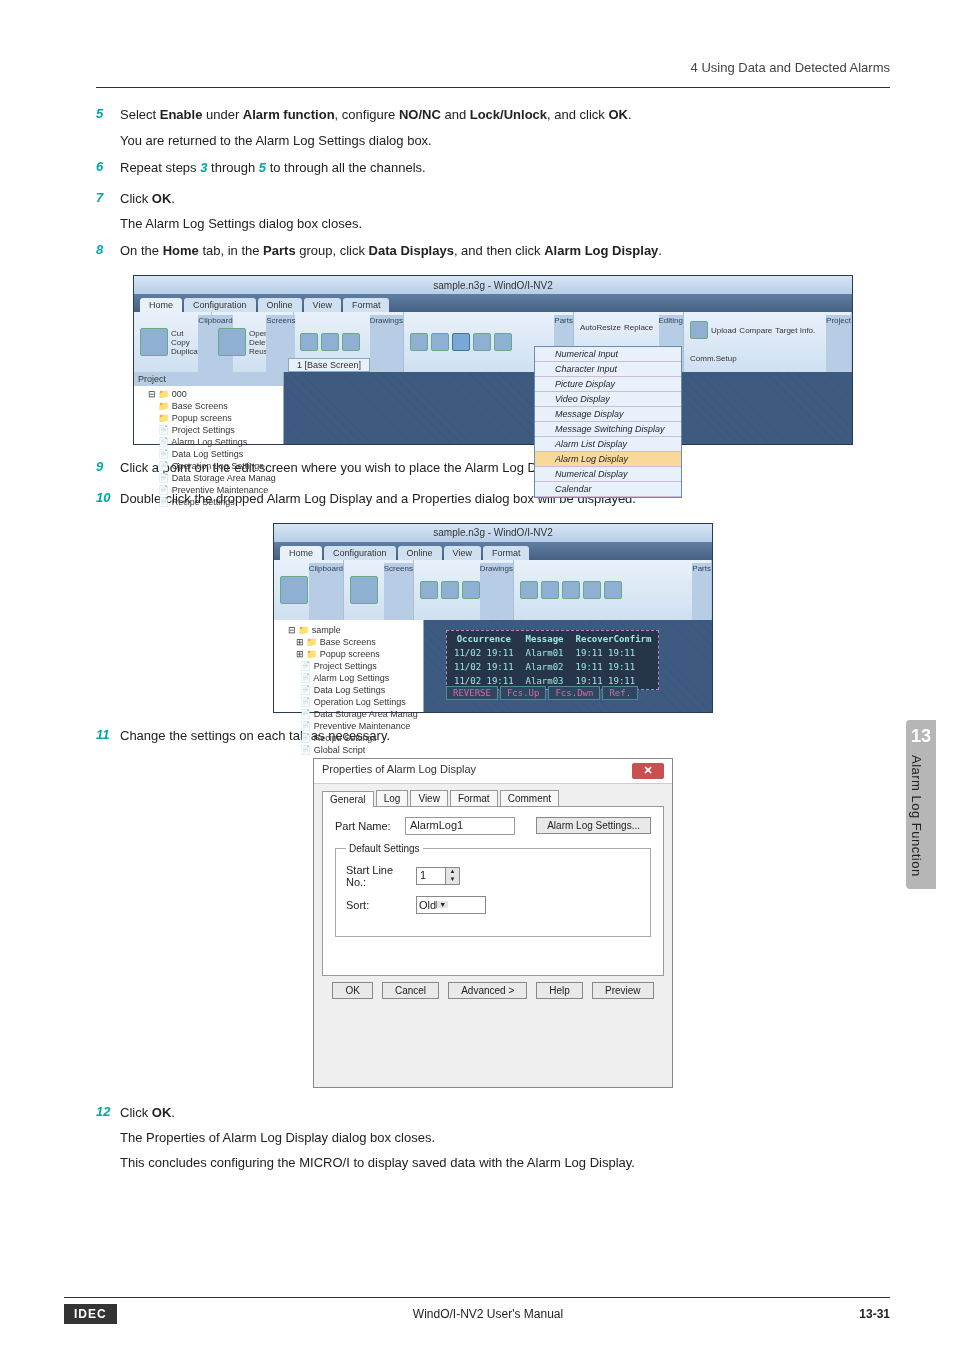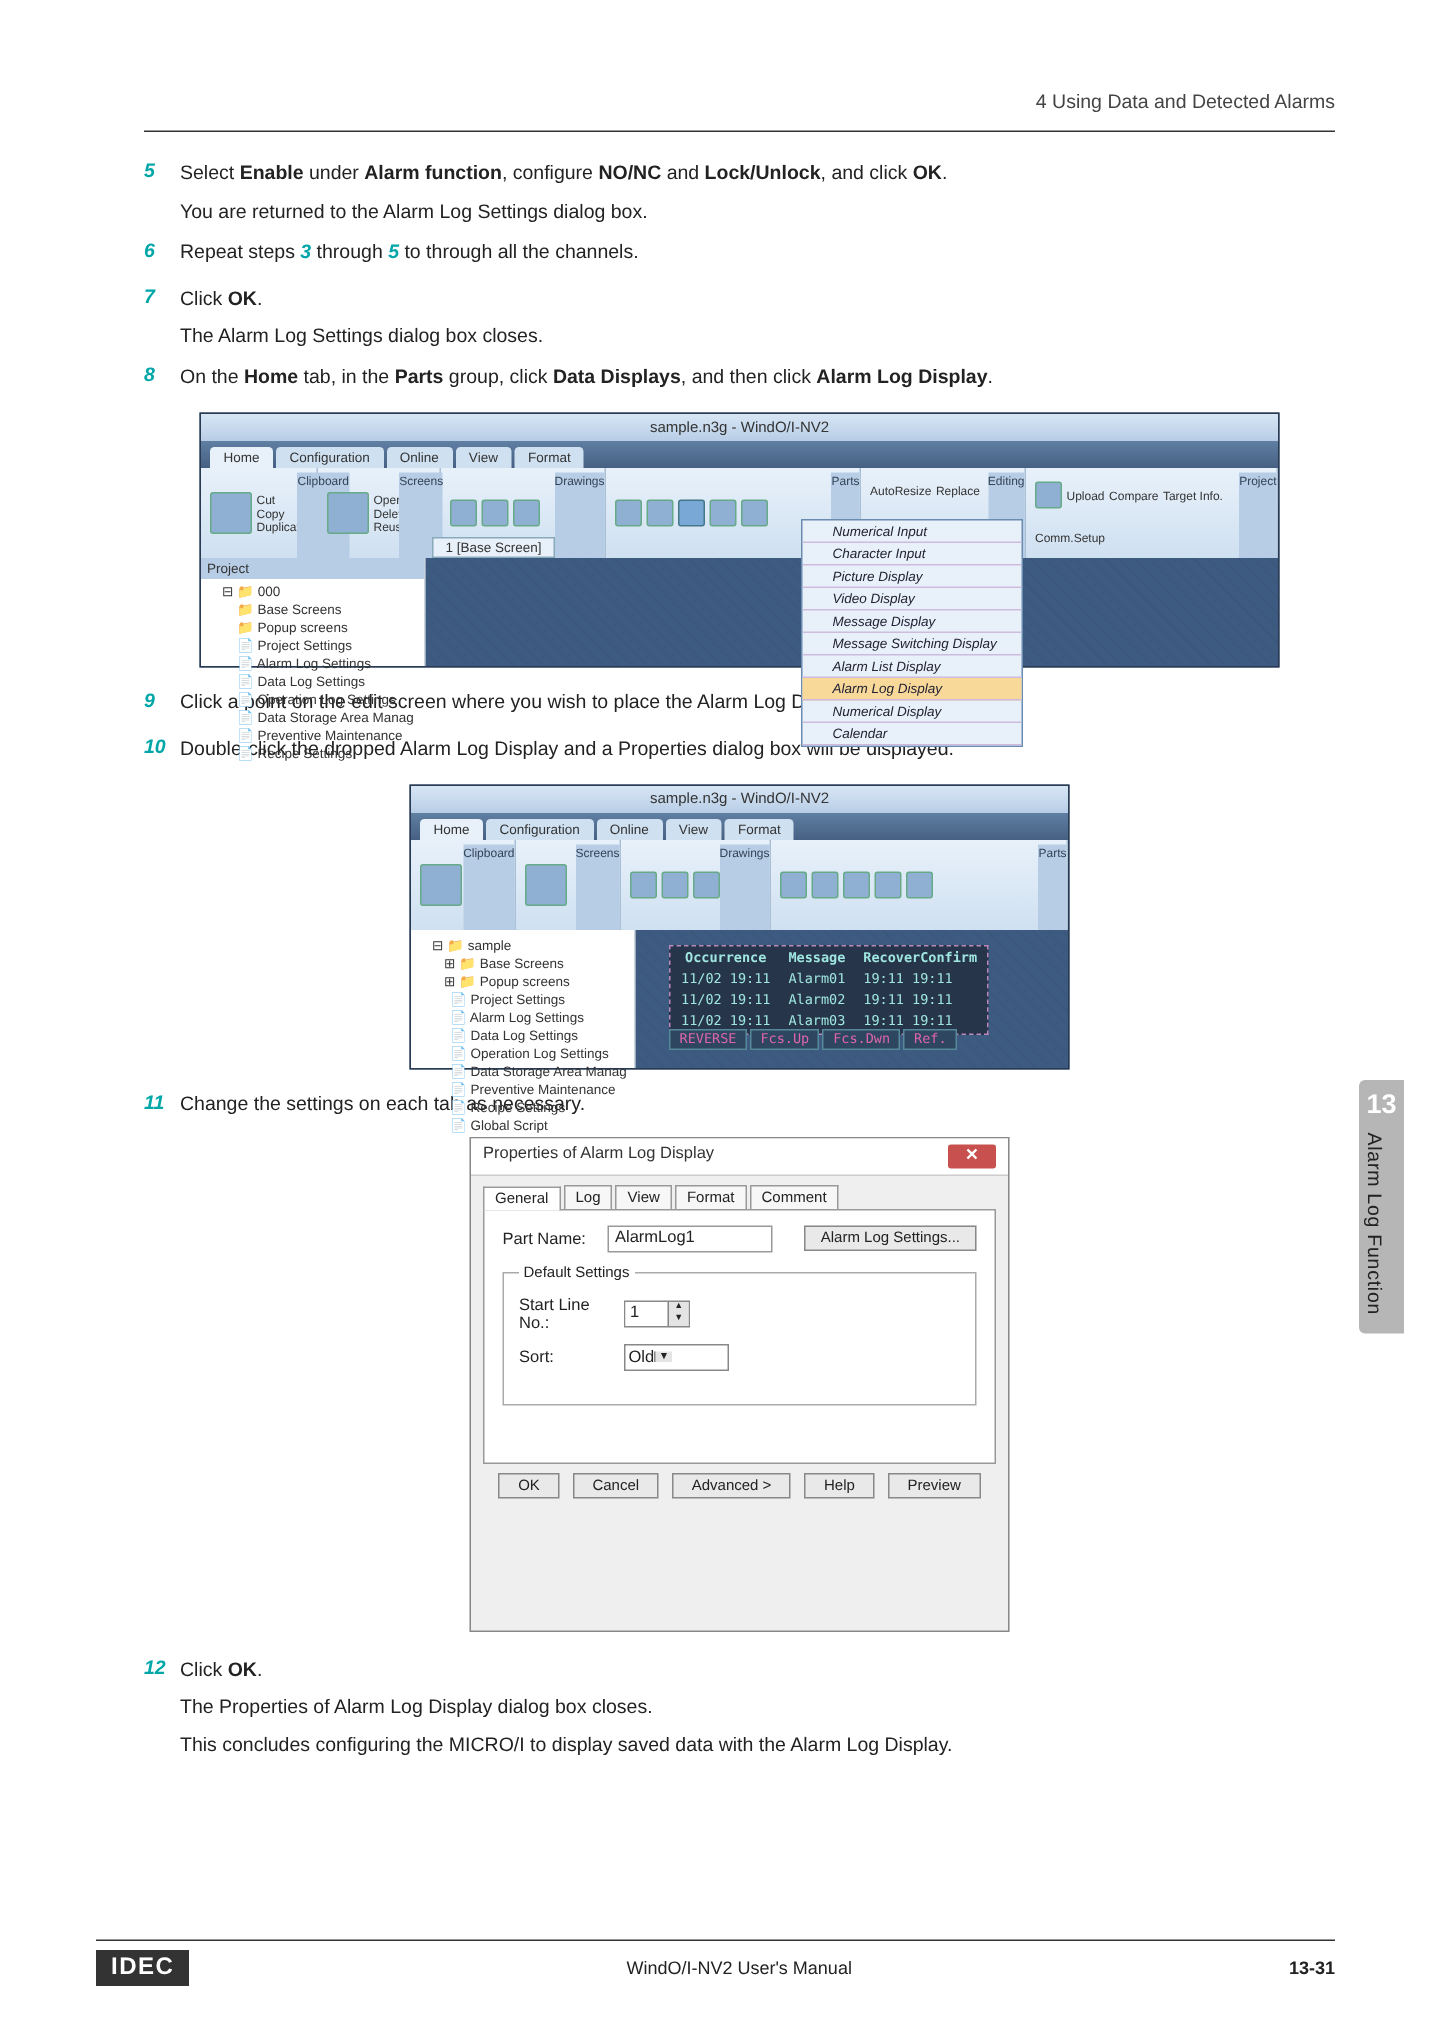--- a/index.html
+++ b/index.html
@@ -29,21 +29,21 @@
 .props .row .field { border: 1px solid #999; background: #fff; height: 18px; padding: 1px 4px; }
 .props .fieldset { border: 1px solid #aaa; margin-top: 6px; padding: 10px 10px 14px; }
 .props .fieldset legend { font-size: 10px; padding: 0 3px; }
 .props .btn { border: 1px solid #888; background: #e9e9e9; padding: 2px 10px; font-size: 10px; }
 .props .buttons { text-align: center; padding: 8px 8px 0; }
 .props .buttons .btn { margin: 0 3px; padding: 2px 12px; }
 .side-tab { position: absolute; right: 18px; top: 720px; width: 30px; background: #b6b6b6; border-radius: 4px 0 0 4px; padding: 6px 3px 12px; text-align: center; }
 .side-tab .num { color: #fff; font-weight: bold; font-size: 18px; }
 .side-tab .vert { writing-mode: vertical-rl; font-size: 13px; margin-top: 8px; letter-spacing: 0.5px; }
 .footer { position: absolute; bottom: 26px; left: 64px; right: 64px; display: flex; justify-content: space-between; align-items: center; border-top: 1px solid #333; padding-top: 6px; font-size: 12px; }
-.footer .idec { background: #333; color: #fff; padding: 3px 10px; font-weight: bold; font-size: 16px; letter-spacing: 1px; }
+.footer .idec { background: #333; color: #fff; padding: 3px 10px; font-weight: bold; font-size: 12px; letter-spacing: 1px; }
 .footer .pn { font-weight: bold; }
 
 .app { background: #3d5a80; color: #fff; border: 1px solid #2a3a52; position: relative; font-family: "Segoe UI", Tahoma, sans-serif; font-size: 10px; }
 .app .titlebar2 { background: linear-gradient(#d8e6f5,#b7cde6); color: #333; height: 18px; display: flex; align-items: center; justify-content: center; position: relative; }
 .app .tabsrow { background: linear-gradient(#5f7fa3,#466082); height: 18px; display: flex; align-items: flex-end; padding-left: 6px; gap: 2px; }
 .app .tabsrow .rtab { background: #cfe0f1; color: #333; padding: 2px 9px; border-radius: 3px 3px 0 0; font-size: 9px; }
 .app .tabsrow .rtab.active { background: #e8f1fa; }
 .app .ribbon { background: linear-gradient(#e8f1fa,#cfe0f1); height: 60px; display: flex; color: #333; }
 .app .grp { border-right: 1px solid #a9bfd6; padding: 3px 6px; display: flex; flex-direction: row; justify-content: space-between; }
 .app .grp .icons { display: flex; gap: 3px; flex: 1; align-items: center; }

